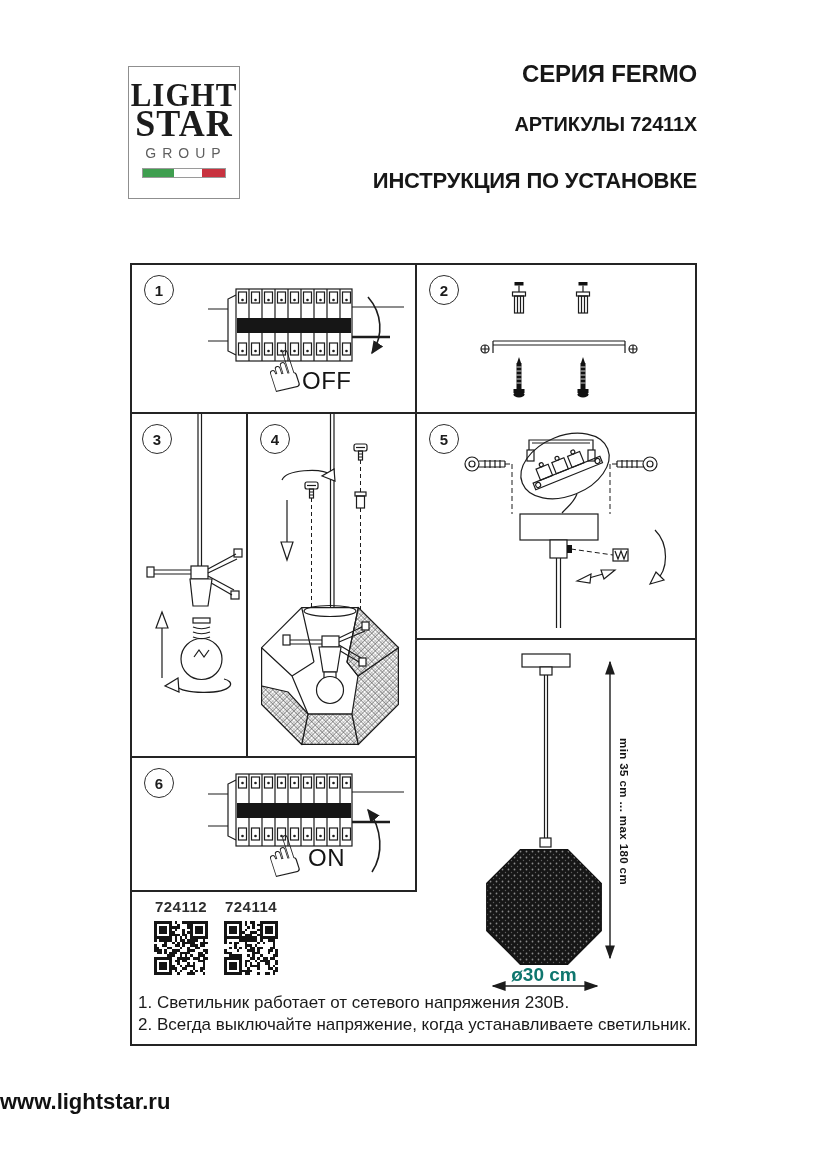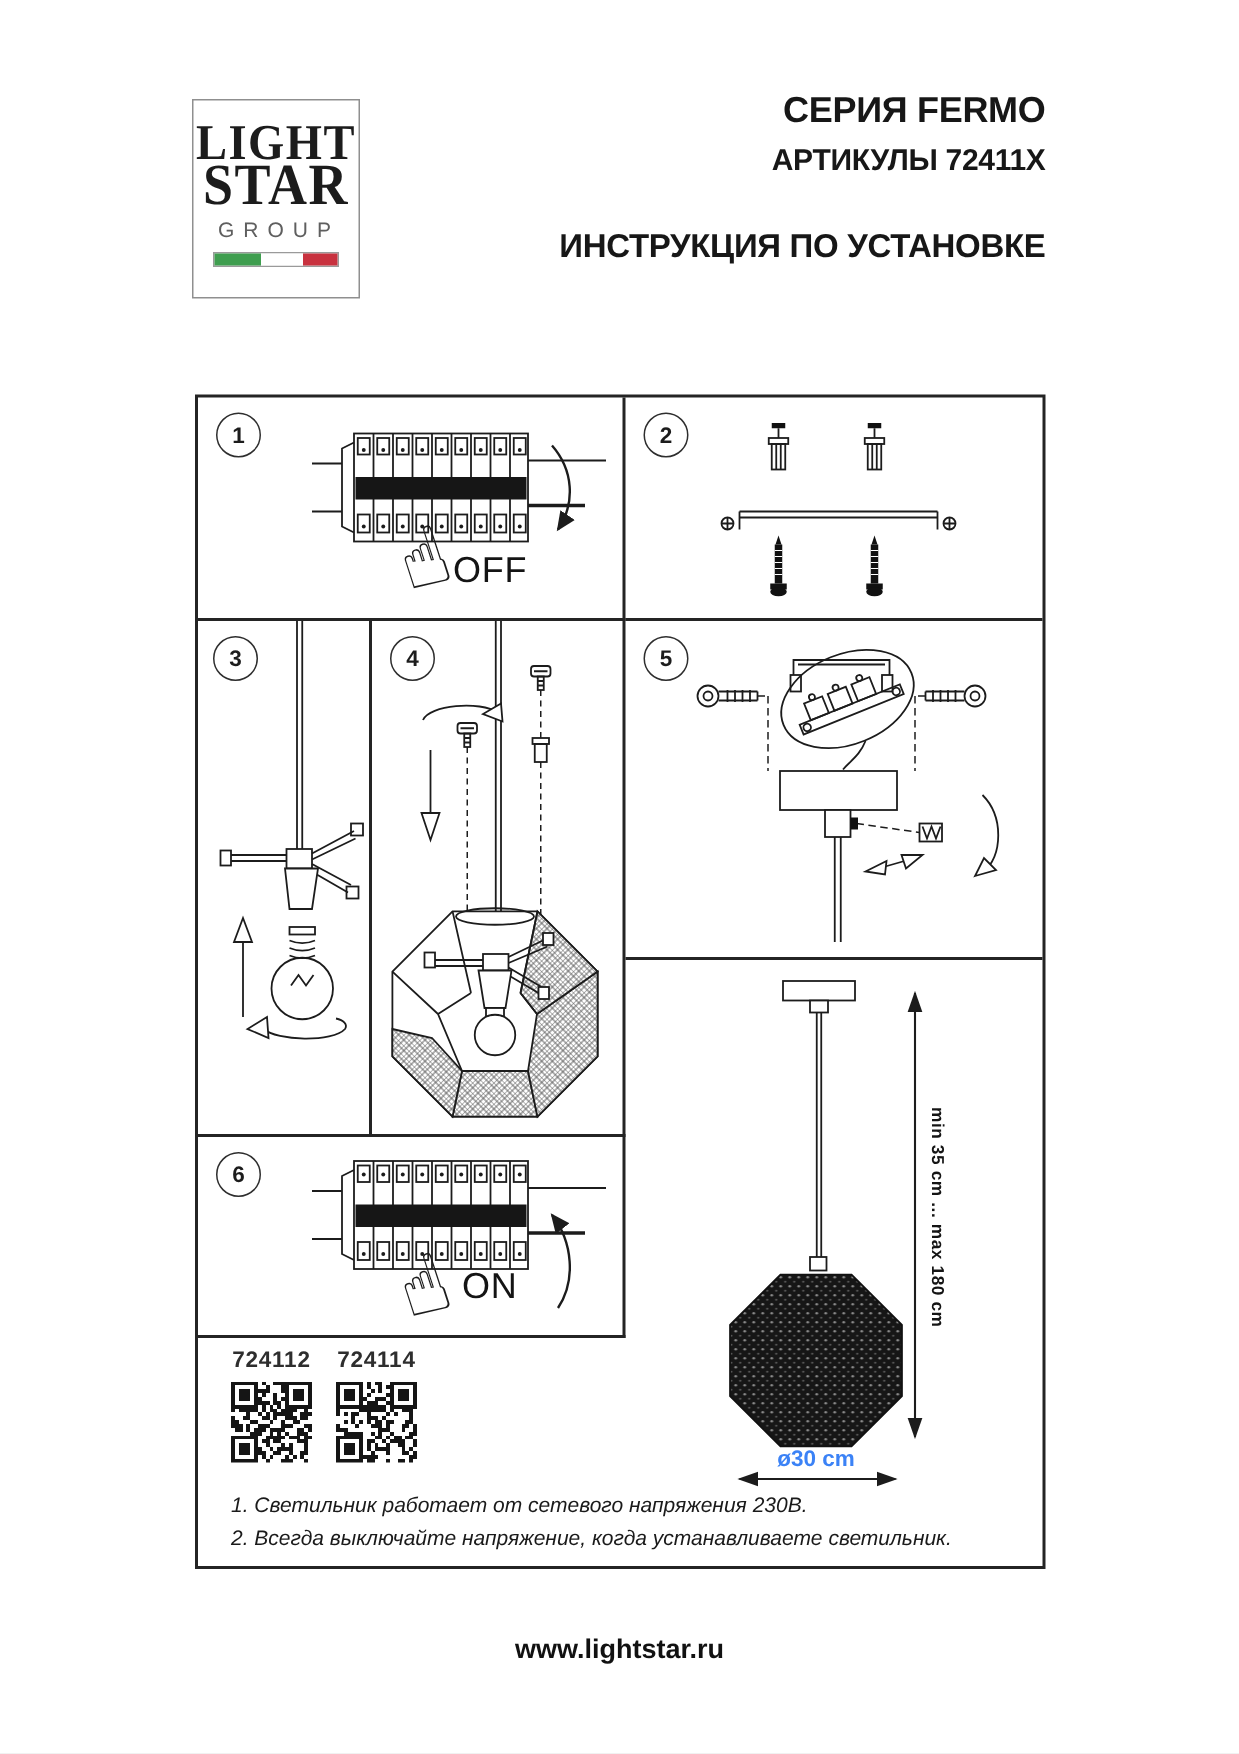--- a/index.html
+++ b/index.html
@@ -16,21 +16,21 @@
   .logo-group{font-size:14px;letter-spacing:6px;color:#5f5f5f;margin-top:5px;text-indent:4px;}
   .logo-flag{width:84px;height:10px;margin:7px auto 0;border:1px solid #9a9a9a;
              display:flex;box-sizing:border-box;}
   .logo-flag .fg{width:38%;}
   .logo-flag .fw{width:34%;background:#fff;}
   .logo-flag .fr{width:28%;}
 
   .hdr{position:absolute;right:129px;top:60px;text-align:right;font-weight:bold;
        letter-spacing:-0.2px;color:#171717;}
   .hdr-series{font-size:24px;text-align:right;}
-  .hdr-articles{font-size:20px;margin-top:8px;}
+  .hdr-articles{font-size:20px;margin-top:25px;}
   .hdr-title{margin-top:31px;font-size:22px;line-height:27px;}
 
   
   .diagram{position:absolute;left:130px;top:263px;width:567px;height:783px;
            border:2px solid #242424;box-sizing:border-box;}
   .panel{position:absolute;box-sizing:border-box;}
   .p1{left:0;top:0;width:285px;height:149px;border-right:2px solid #242424;border-bottom:2px solid #242424;}
   .p2{left:285px;top:0;width:278px;height:149px;border-bottom:2px solid #242424;}
   .p3{left:0;top:149px;width:116px;height:344px;border-right:2px solid #242424;border-bottom:2px solid #242424;}
   .p4{left:116px;top:149px;width:169px;height:344px;border-right:2px solid #242424;border-bottom:2px solid #242424;}
@@ -41,32 +41,32 @@
   .circle-num{position:absolute;left:12px;top:10px;width:28px;height:28px;border:1.6px solid #2e2e2e;
               border-radius:50%;display:flex;align-items:center;justify-content:center;
               font-weight:bold;font-size:15px;background:#fff;z-index:3;}
   .draw{position:absolute;}
   .lbl{position:absolute;font-weight:normal;font-size:24px;letter-spacing:0.5px;color:#141414;}
 
   
   .vdim{position:absolute;left:201px;top:98px;writing-mode:vertical-rl;
         font-weight:bold;font-size:11.5px;letter-spacing:0.4px;white-space:nowrap;color:#141414;}
   .ddim{position:absolute;left:72px;top:324px;width:110px;text-align:center;
-        font-weight:bold;font-size:15px;color:#3b82f6;}
+        font-weight:bold;font-size:19px;color:#0f766e;}
 
   
   .art{position:absolute;top:633px;width:58px;text-align:center;}
   .art-1{left:20px;} .art-2{left:90px;}
   .art-code{font-weight:bold;font-size:15px;color:#2e2e2e;letter-spacing:0.5px;text-align:center;}
   .art svg{display:block;margin:6px auto 0;width:54px;height:54px;}
 
-  .notes{position:absolute;left:22px;top:727px;font-size:14px;line-height:22px;color:#1a1a1a;font-style:italic;}
-
-  .footer{position:absolute;left:0;right:0;top:1089px;text-align:center;
-          font-weight:bold;font-size:18px;color:#111;}
+  .notes{position:absolute;left:6px;top:727px;font-size:17px;line-height:22px;color:#1a1a1a;}
+
+  .footer{position:absolute;left:0;right:0;top:1089px;text-align:left;
+          font-weight:bold;font-size:22px;color:#111;}
 </style>
 </head>
 <body>
 
 <div class="page">
 
   <div class="logo-box">
     <div class="logo-word logo-light">LIGHT</div>
     <div class="logo-word logo-star">STAR</div>
     <div class="logo-group">GROUP</div>

